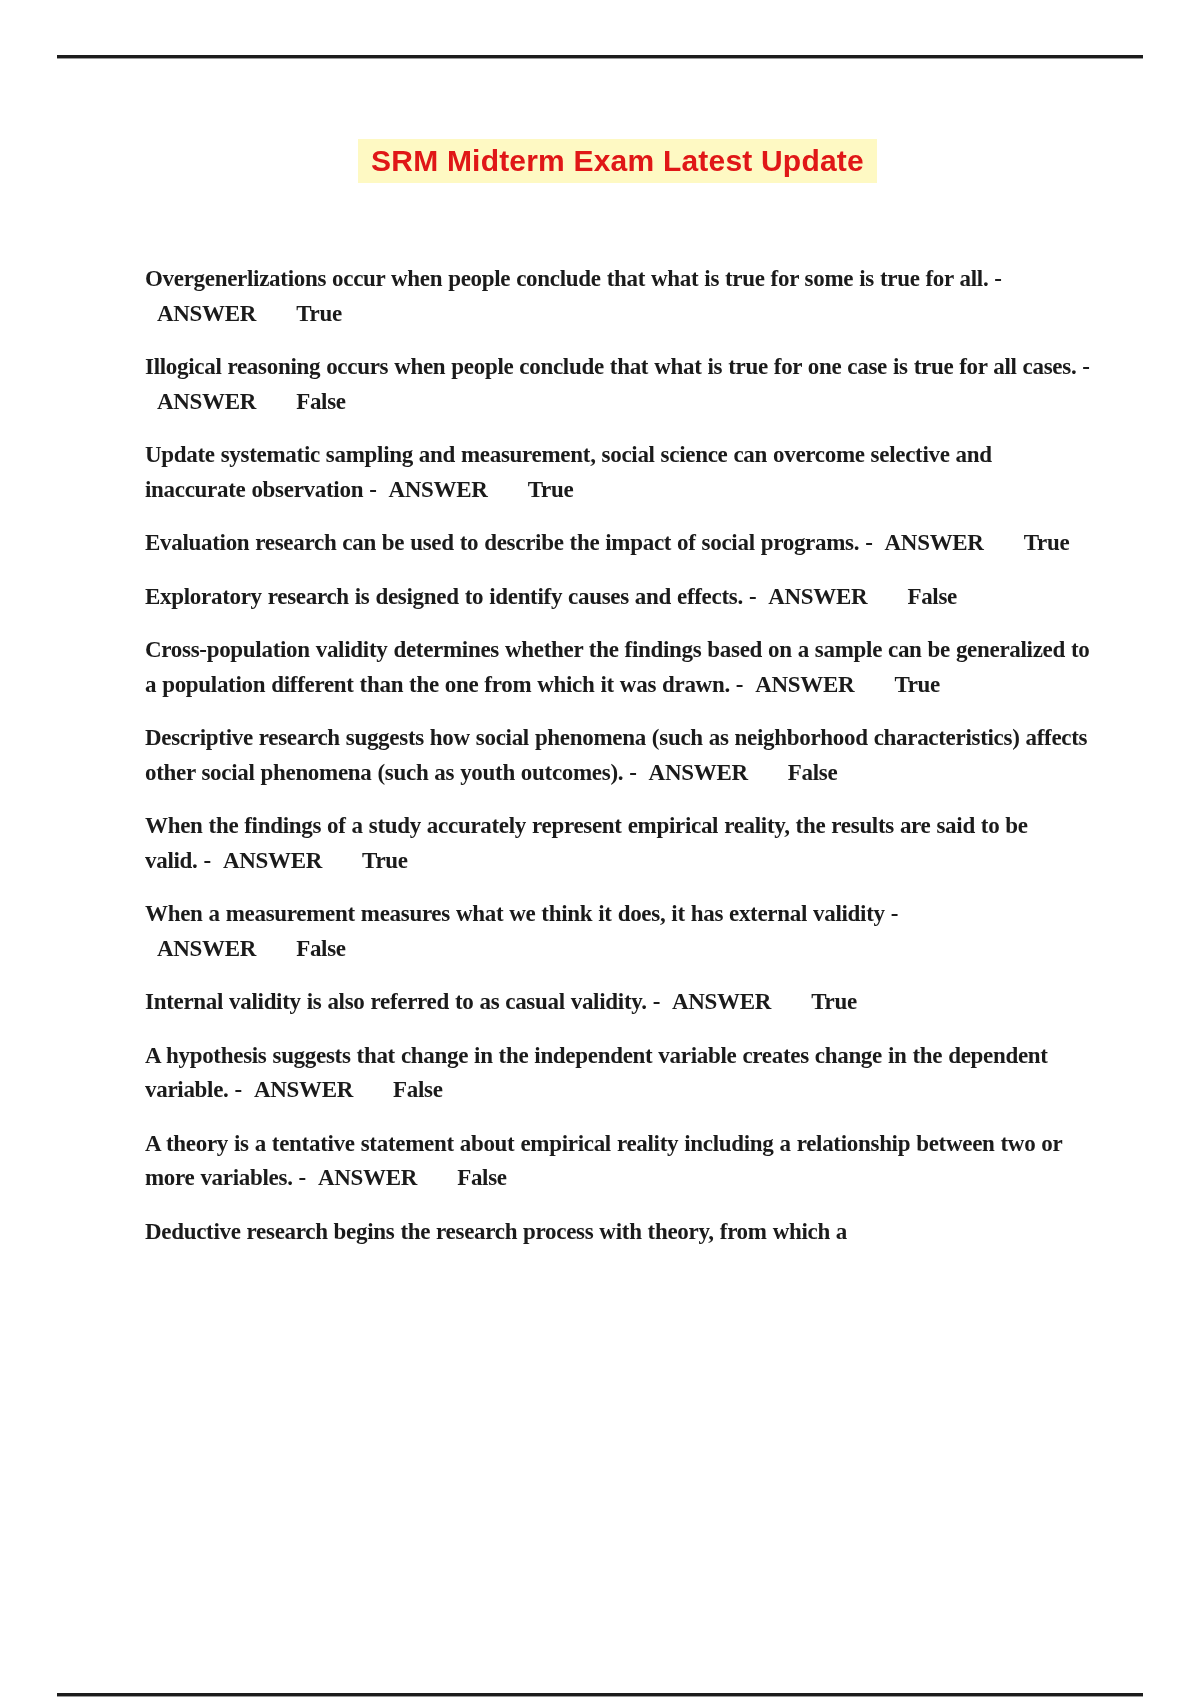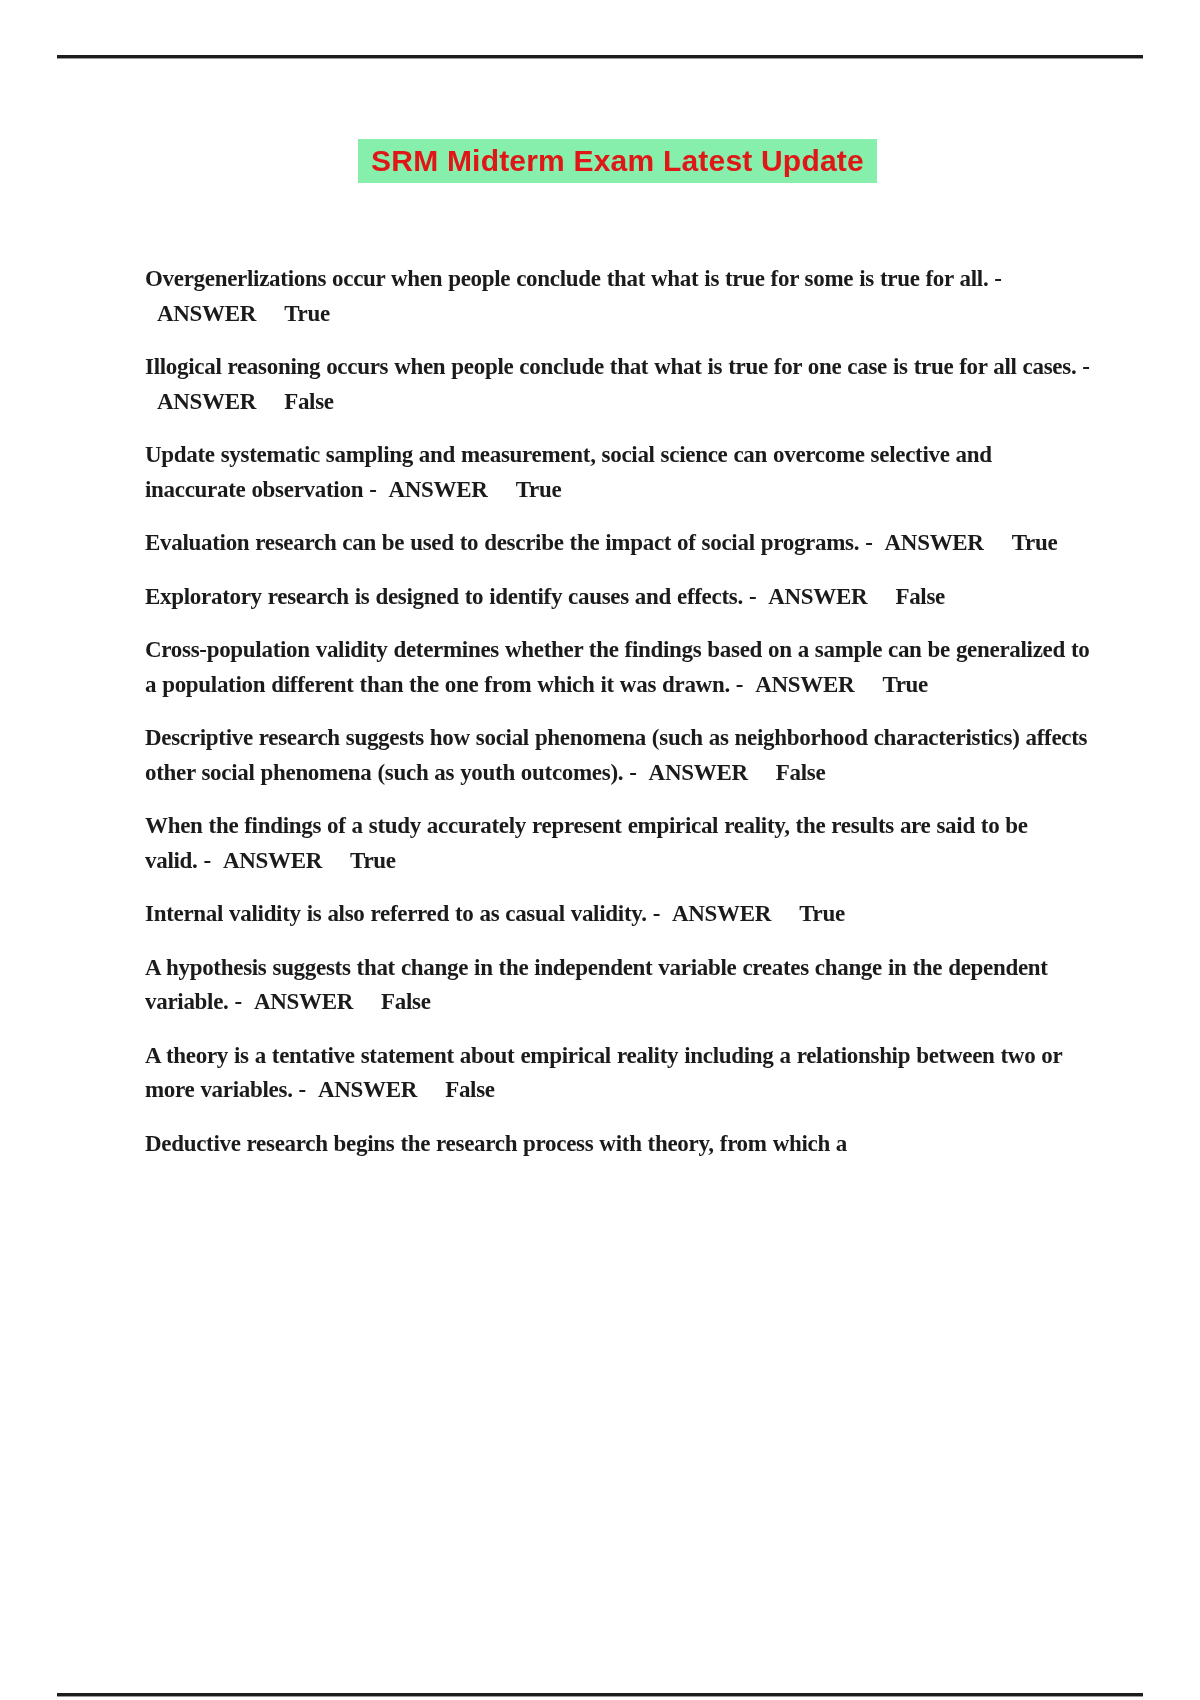--- a/index.html
+++ b/index.html
@@ -47,29 +47,29 @@
   p.qa {
     margin: 0 0 19px 0;
     font-weight: bold;
     font-size: 23px;
     line-height: 34.5px;
     letter-spacing: -0.3px;
     word-spacing: 0.5px;
   }
   .qa .sep { margin-left: 6px; }
   .qa .ans-label { margin-left: 12px; }
-  .qa .ans-value { margin-left: 28px; }
+  .qa .ans-value { margin-left: 40px; }
 </style>
 </head>
 <body>
 
 <div class="page-rule top" style="background-color: rgb(28, 28, 28);"></div>
 
 <div class="title-wrap">
-  <span class="title-highlight" style="color: rgb(224, 23, 23); background-color: #86efac;">SRM Midterm Exam Latest Update</span>
+  <span class="title-highlight" style="color: rgb(224, 23, 23); background-color: #fef9c3;">SRM Midterm Exam Latest Update</span>
 </div>
 
 <div class="qa-list" style="color: rgb(27, 27, 27);">
 
   <p class="qa">
     <span>Overgenerlizations occur when people conclude that what is true for some is true for all.</span><span class="sep">-</span><span class="ans-label">ANSWER</span><span class="ans-value">True</span>
   </p>
 
   <p class="qa">
     <span>Illogical reasoning occurs when people conclude that what is true for one case is true for all cases.</span><span class="sep">-</span><span class="ans-label">ANSWER</span><span class="ans-value">False</span>
@@ -93,20 +93,23 @@
   </p>
 
   <p class="qa">
     <span>Descriptive research suggests how social phenomena (such as neighborhood characteristics) affects other social phenomena (such as youth outcomes).</span><span class="sep">-</span><span class="ans-label">ANSWER</span><span class="ans-value">False</span>
   </p>
 
   <p class="qa">
     <span>When the findings of a study accurately represent empirical reality, the results are said to be valid.</span><span class="sep">-</span><span class="ans-label">ANSWER</span><span class="ans-value">True</span>
   </p>
 
+  <p class="qa">
+    <span>When a measurement measures what we think it does, it has external validity</span><span class="sep">-</span><span class="ans-label">ANSWER</span><span class="ans-value">False</span>
+  </p>
 
   <p class="qa">
     <span>Internal validity is also referred to as casual validity.</span><span class="sep">-</span><span class="ans-label">ANSWER</span><span class="ans-value">True</span>
   </p>
 
   <p class="qa">
     <span>A hypothesis suggests that change in the independent variable creates change in the dependent variable.</span><span class="sep">-</span><span class="ans-label">ANSWER</span><span class="ans-value">False</span>
   </p>
 
   <p class="qa">

